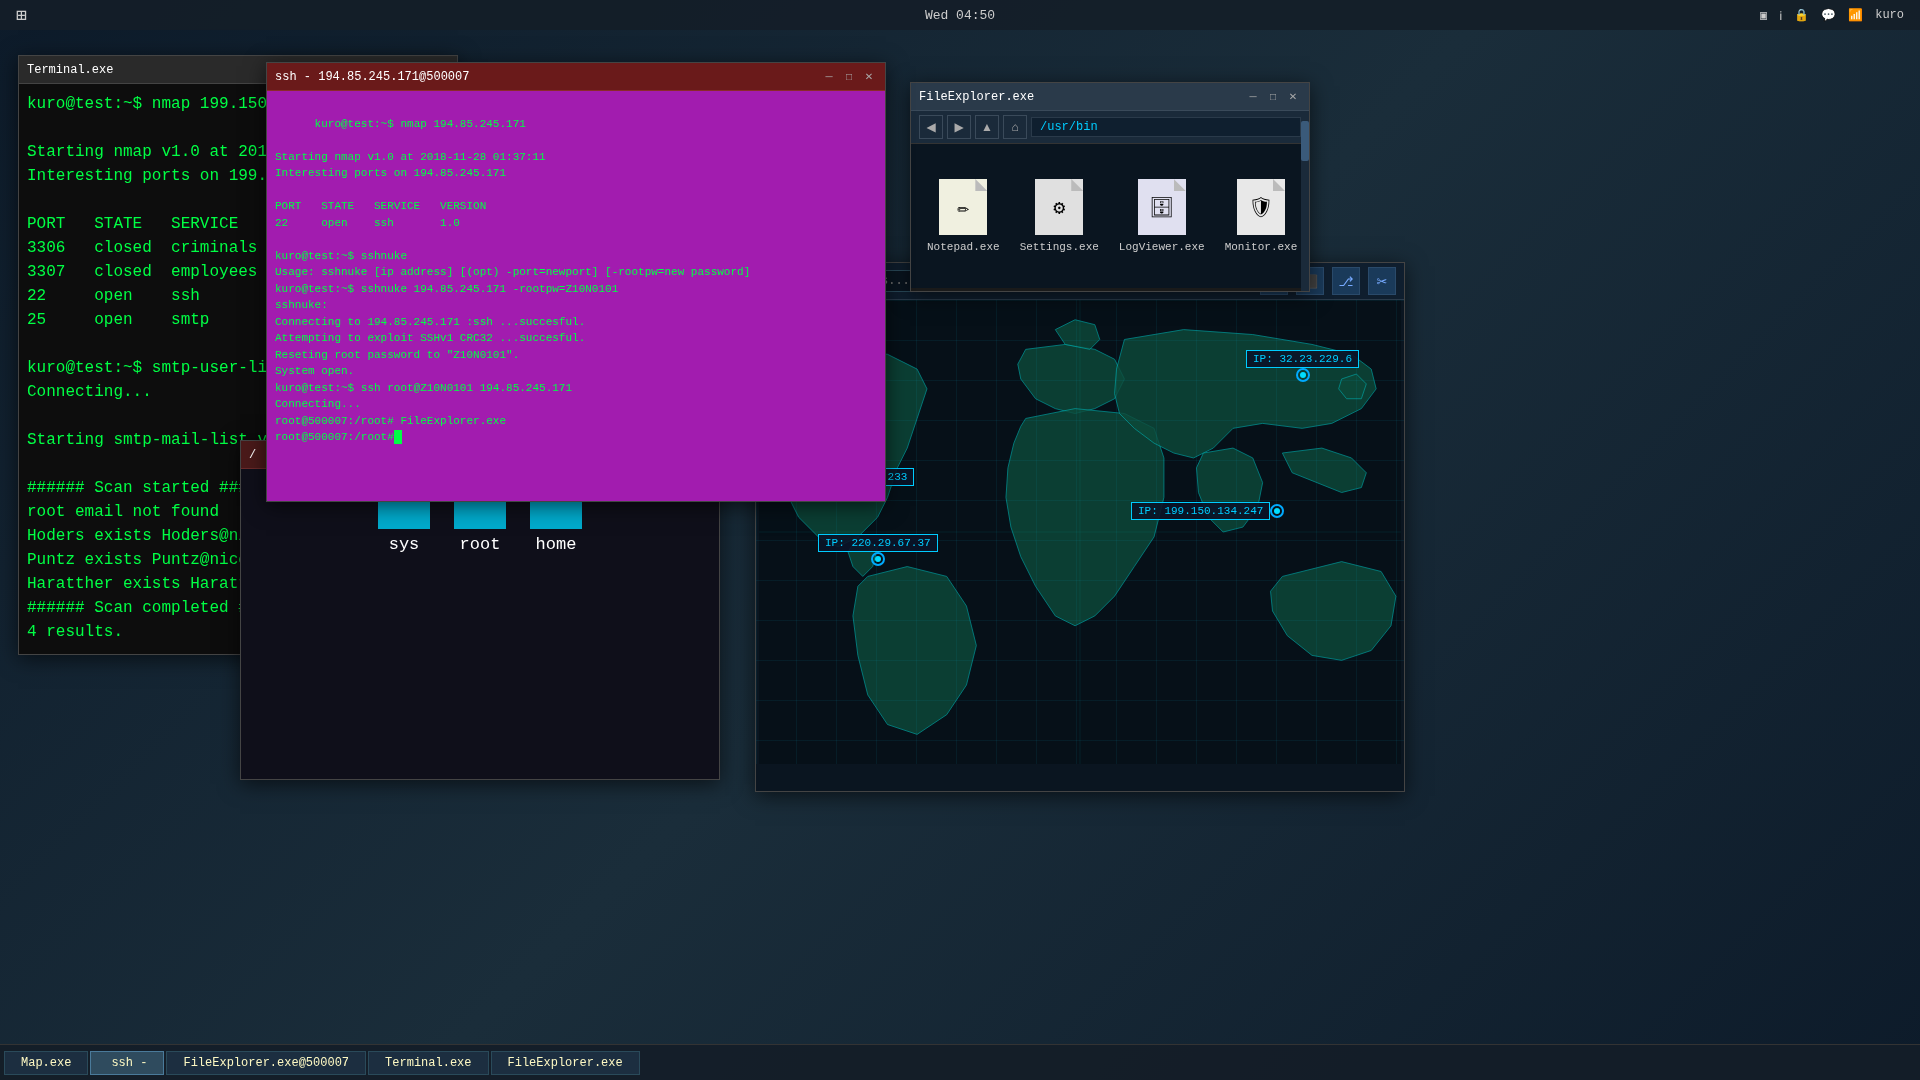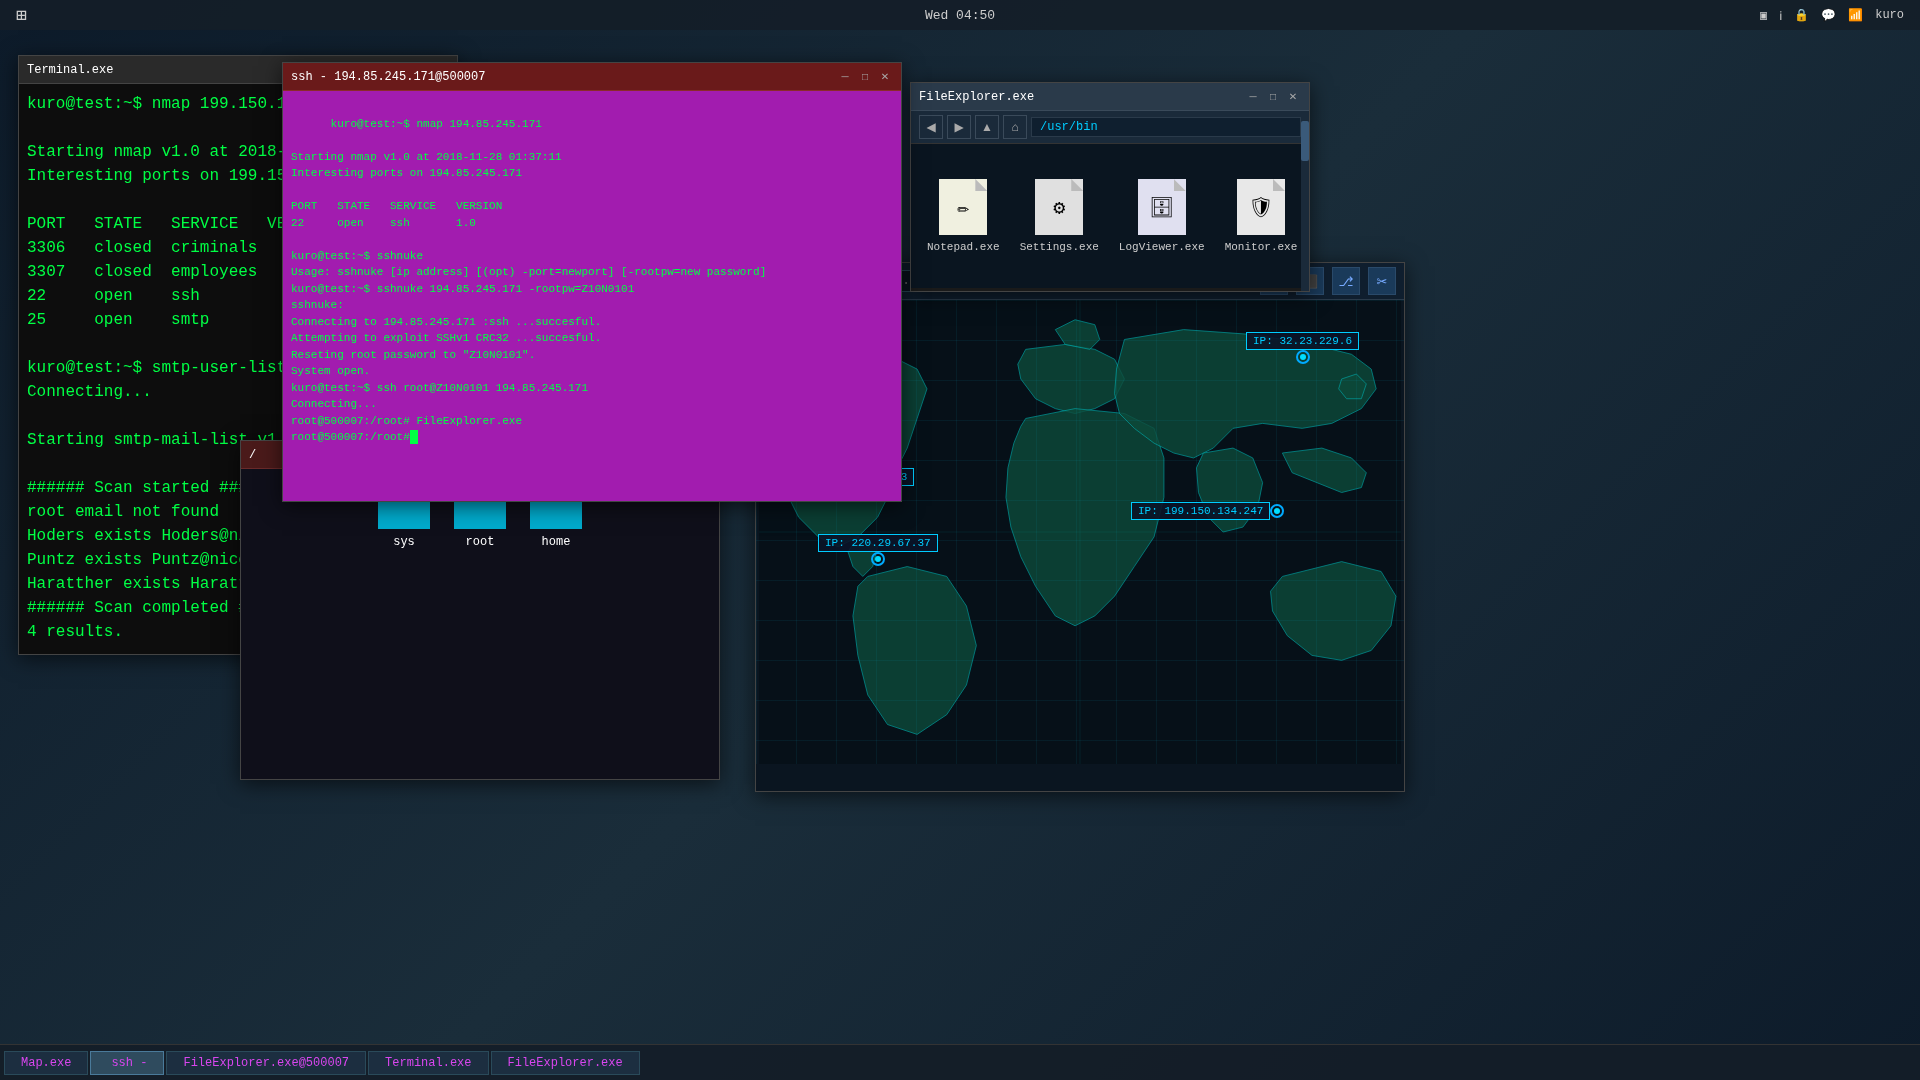--- a/index.html
+++ b/index.html
@@ -37,21 +37,21 @@
     .taskbar-items {
       display: flex;
       gap: 2px;
       padding: 0 4px;
     }
 
     .taskbar-item {
       padding: 4px 16px;
       background: rgba(30, 50, 70, 0.8);
       border: 1px solid #2a4a5a;
-      color: #d946ef;
+      color: #fef9c3;
       font-size: 12px;
       cursor: pointer;
       white-space: nowrap;
     }
 
     .taskbar-item.active {
       background: rgba(50, 80, 100, 0.9);
       border-color: #4a7a9a;
       padding-left: 20px;
     }
@@ -148,21 +148,21 @@
       font-size: 16px;
       line-height: 1.5;
       padding: 8px;
       height: calc(100% - 28px);
       overflow: hidden;
       white-space: pre;
     }
 
     
     .ssh-window {
-      left: 282px;
+      left: 266px;
       top: 62px;
       width: 620px;
       height: 440px;
       z-index: 10;
     }
 
     .ssh-window .window-titlebar {
       background: #6a1a1a;
       border-bottom: 1px solid #8a2a2a;
     }
@@ -219,21 +219,21 @@
     .folder-icon {
       width: 52px;
       height: 44px;
       background: #00aacc;
       clip-path: polygon(0 20%, 30% 20%, 35% 0, 100% 0, 100% 100%, 0 100%);
       position: relative;
     }
 
     .folder-label {
       color: #fff;
-      font-size: 12px;
+      font-size: 17px;
       text-align: center;
     }
 
     
     .file-explorer-main {
       left: 910px;
       top: 82px;
       width: 400px;
       height: 210px;
       z-index: 5;
@@ -693,21 +693,21 @@
         <path d="M 530 280 L 590 265 L 630 275 L 645 300 L 640 330 L 620 355 L 590 365 L 560 360 L 535 340 L 520 315 L 518 295 Z" fill="#0d4a3a" stroke="#00aaaa" stroke-width="0.8" opacity="0.8"></path>
 
         <path d="M 590 80 L 605 75 L 615 85 L 610 100 L 595 100 L 587 90 Z" fill="#0d4a3a" stroke="#00aaaa" stroke-width="0.8" opacity="0.8"></path>
 
         <line x1="0" y1="235" x2="650" y2="235" stroke="#00aaaa" stroke-width="0.3" opacity="0.4"></line>
         <line x1="325" y1="0" x2="325" y2="470" stroke="#00aaaa" stroke-width="0.3" opacity="0.4"></line>
       </svg>
 
       
       
-      <div style="position:absolute; top:32px; left:490px; display:flex; flex-direction:column; align-items:center;">
+      <div style="position:absolute; top:50px; left:490px; display:flex; flex-direction:column; align-items:center;">
         <div class="ip-label">IP: 32.23.229.6</div>
         <div class="ip-dot"></div>
       </div>
 
       
       <div style="position:absolute; top:168px; left:52px; display:flex; flex-direction:column; align-items:center;">
         <div class="ip-label">IP: 9.48.1.233</div>
         <div class="ip-dot"></div>
       </div>
 

